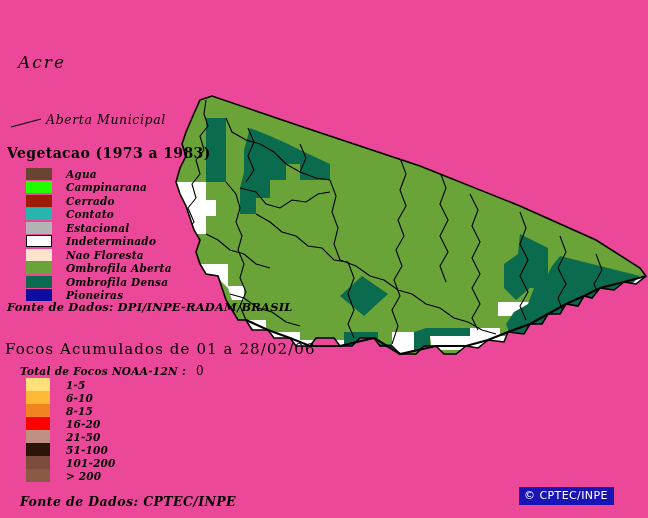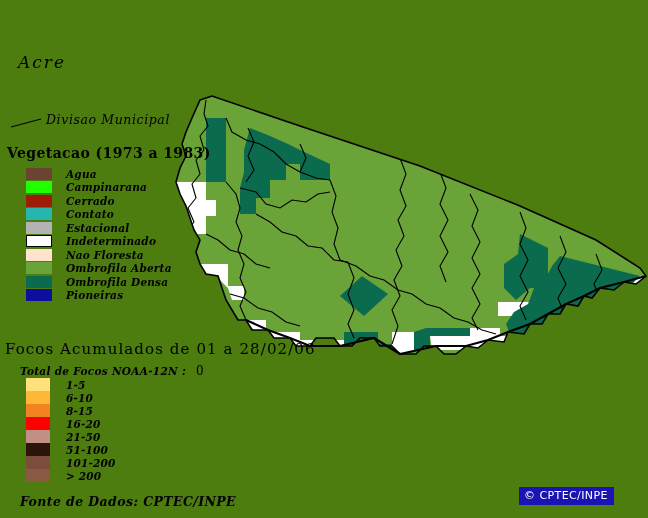--- a/index.html
+++ b/index.html
@@ -7,21 +7,21 @@
     padding: 0;
     background: #ffffff;
   }
   body {
     font-family: "DejaVu Serif", serif;
   }
   #page {
     position: relative;
     width: 648px;
     height: 518px;
-    background: #4d7c0f;
+    background: #ec4899;
     overflow: hidden;
   }
 
   
   .title-acre {
     position: absolute;
     left: 18px;
     top: 52px;
     font-family: "DejaVu Serif", serif;
     font-style: italic;
@@ -304,21 +304,21 @@
                  L548,226 L566,216 L584,208 L600,200 L624,194 L646,188"></path>
       </g>
     </svg>
   </div>
 
   <div class="title-acre">Acre</div>
 
   <svg class="divisao-line" viewBox="0 0 32 10">
     <path d="M1,9 L31,1" stroke="#000000" stroke-width="1.2" fill="none"></path>
   </svg>
-  <div class="divisao-label">Divisao Municipal</div>
+  <div class="divisao-label">Aberta Municipal</div>
 
   <div class="veg-title">Vegetacao (1973 a 1983)</div>
 
   <div class="legend" id="veg-legend">
     <div class="legend-row">
       <span class="swatch" style="background:#6b4331"></span>
       <span class="legend-label">Agua</span>
     </div>
     <div class="legend-row">
       <span class="swatch" style="background:#1fff00"></span>
@@ -351,20 +351,21 @@
     <div class="legend-row">
       <span class="swatch" style="background:#0b6b4f"></span>
       <span class="legend-label">Ombrofila Densa</span>
     </div>
     <div class="legend-row">
       <span class="swatch" style="background:#0d0d9e"></span>
       <span class="legend-label">Pioneiras</span>
     </div>
   </div>
 
+  <div class="fonte1">Fonte de Dados: DPI/INPE-RADAM/BRASIL</div>
 
   <div class="focos-title">Focos Acumulados de 01 a 28/02/06</div>
 
   <div class="total-focos">
     <span>Total de Focos NOAA-12N :</span><span class="tf-value">0</span>
   </div>
 
   <div class="legend" id="fire-legend">
     <div class="legend-row">
       <span class="swatch" style="background:#ffe07a"></span>

